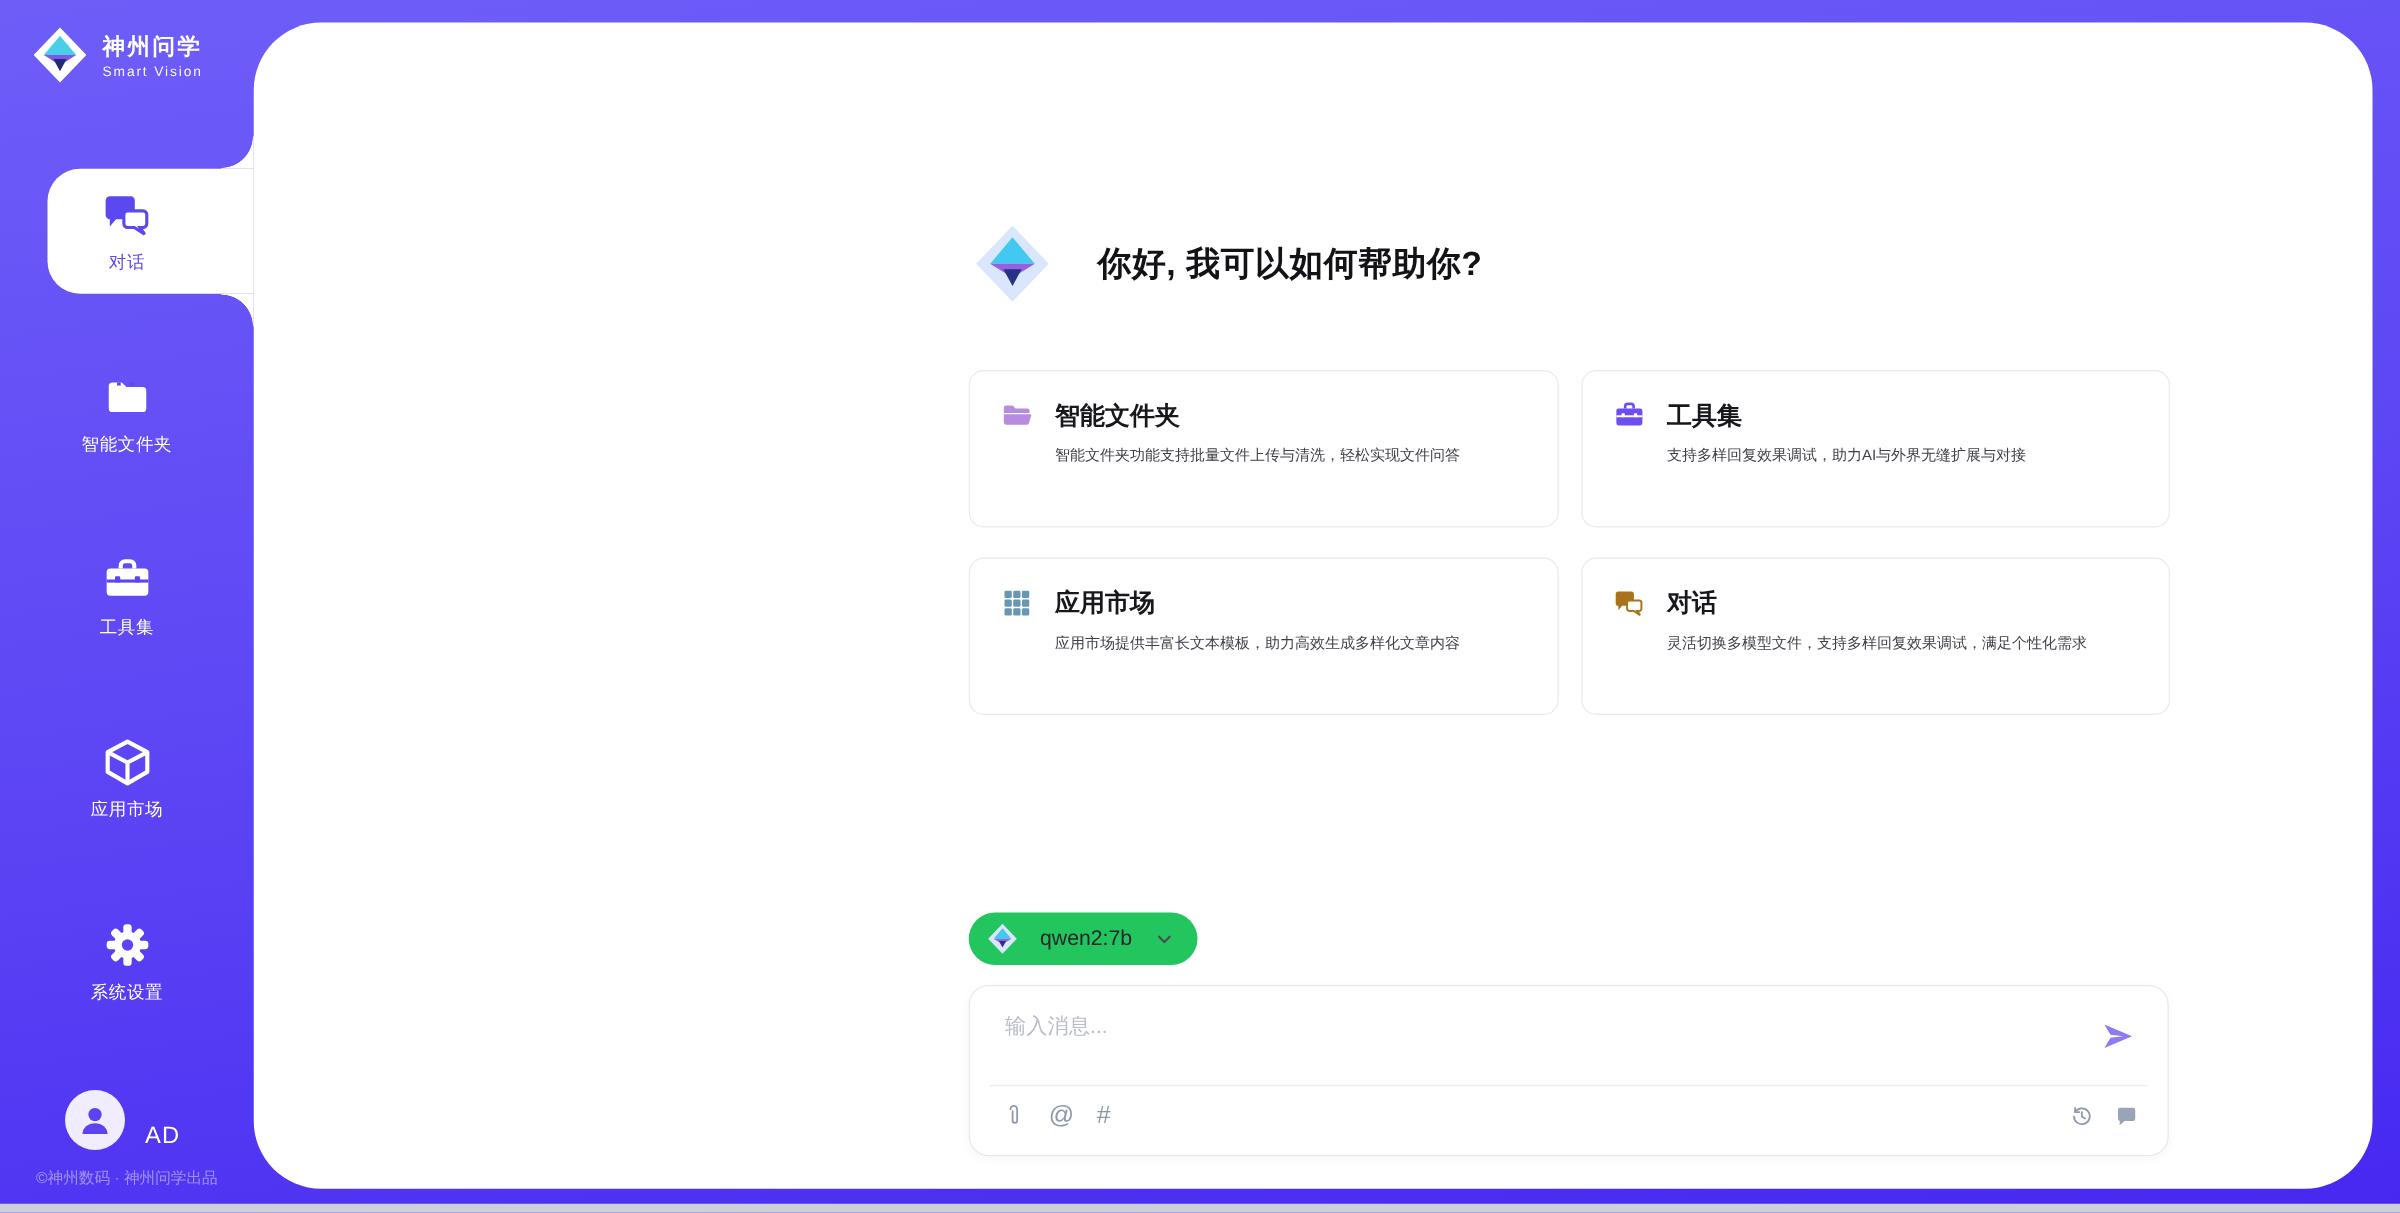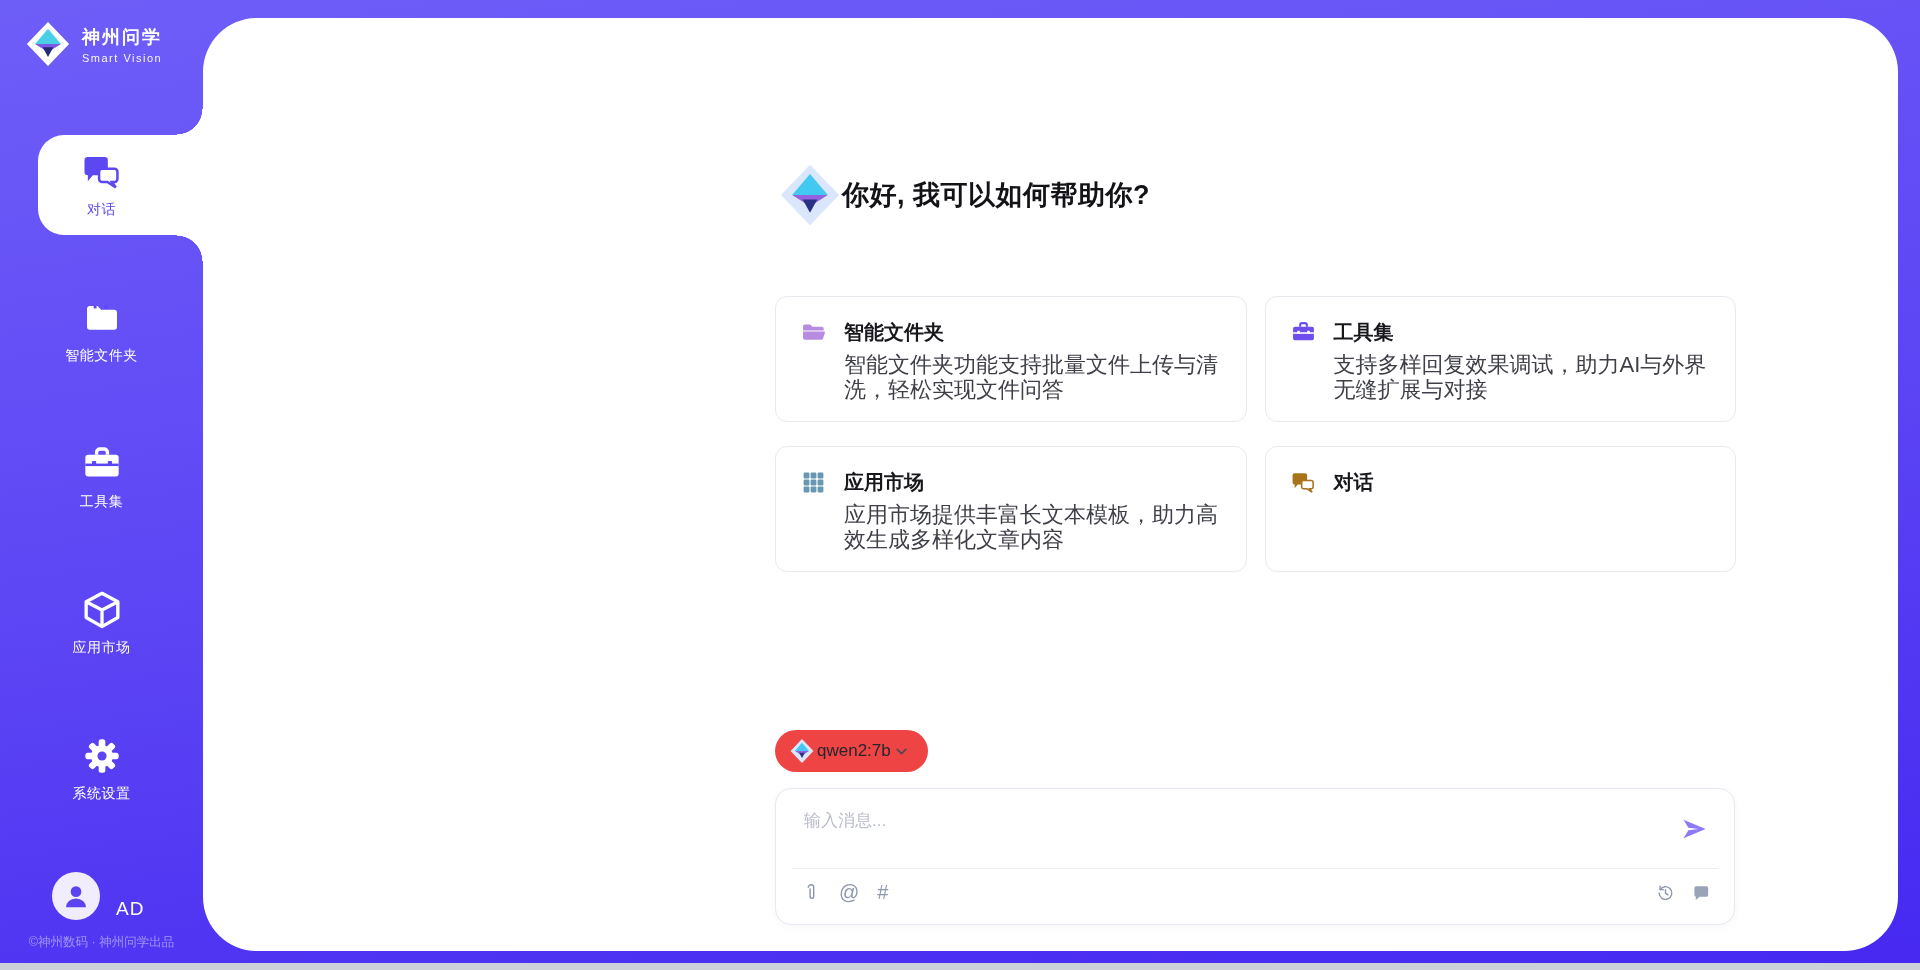--- a/index.html
+++ b/index.html
@@ -36,32 +36,32 @@
 
   .user-row { position:absolute; left:52px; top:872px; display:flex; align-items:flex-end; gap:16px; cursor:pointer; }
   .avatar { width:48px; height:48px; border-radius:50%; background:#F2ECFF; display:flex; align-items:center; justify-content:center; }
   .avatar svg { width:30px; height:30px; color:#5B43F0; }
   .user-name { color:#fff; font-size:19px; letter-spacing:1px; }
   .copyright { position:absolute; left:0; width:203px; bottom:12px; text-align:center; color:rgba(255,255,255,.45); font-size:12.5px; }
 
   
   .main { position:absolute; left:203px; top:18px; width:1695px; height:933px; background:#fff; border-radius:54px; }
 
-  .welcome { position:absolute; left:575px; top:144px; display:flex; align-items:center; }
+  .welcome { position:absolute; left:575px; top:160px; display:flex; align-items:center; gap:36px; }
   .welcome svg { width:64px; height:66px; }
   .greeting { font-size:27px; font-weight:700; color:#121217; letter-spacing:.5px; }
 
   .cards { position:absolute; left:572px; top:278px; width:961px; display:grid; grid-template-columns:1fr 1fr; column-gap:18px; row-gap:24px; }
   .card { position:relative; height:126px; background:#fff; border:1px solid #E8EAF0; border-radius:12px; cursor:pointer; }
   .card-icon { position:absolute; left:25px; top:23px; width:25px; height:25px; color:var(--icon-color,#888); --bub:#fff; --cut:#fff; }
   .card-icon svg { width:25px; height:25px; }
   .card-title { position:absolute; left:68px; top:22px; font-size:20px; font-weight:700; color:#17171C; }
-  .card-desc { position:absolute; left:68px; top:55px; right:26px; font-size:22px; line-height:25px; color:#3E3F47; }
-
-  .model-pill { position:absolute; left:572px; top:712px; height:42px; padding:0 18px 0 14px; border-radius:21px; background:#ef4444; display:inline-flex; align-items:center; gap:2px; cursor:pointer; }
+  .card-desc { position:absolute; left:68px; top:55px; right:26px; font-size:12px; line-height:25px; color:#3E3F47; }
+
+  .model-pill { position:absolute; left:572px; top:712px; height:42px; padding:0 18px 0 14px; border-radius:21px; background:#22c55e; display:inline-flex; align-items:center; gap:17px; cursor:pointer; }
   .model-pill .mlogo { width:26px; height:26px; }
   .model-name { font-size:17px; color:#26262E; }
   .model-pill .chev { width:17px; height:17px; color:#4B4B55; }
 
   .composer { position:absolute; left:572px; top:770px; width:960px; height:137px; background:#fff; border:1px solid #E7E9F0; border-radius:16px; box-shadow:0 2px 8px rgba(40,40,90,.04); }
   .composer textarea { position:absolute; left:28px; top:20px; width:860px; height:50px; border:none; outline:none; resize:none; font-family:inherit; font-size:17px; color:#6d28d9; background:transparent; }
   .composer textarea::placeholder { color:#B9BDC9; }
   .send-btn { position:absolute; right:26px; top:26px; width:28px; height:28px; color:#8D7AF8; cursor:pointer; }
   .send-btn svg { width:28px; height:28px; }
   .composer-divider { position:absolute; left:16px; right:16px; top:79px; height:1px; background:#ECEEF3; }
@@ -256,20 +256,21 @@
             <use href="#sym-grid-icon"></use>
           </svg></span>
     <div class="card-title">应用市场</div>
     <div class="card-desc">应用市场提供丰富长文本模板，助力高效生成多样化文章内容</div>
   </div>
       <div class="card" style="--icon-color: #A9731C;">
     <span class="card-icon"><svg>
             <use href="#sym-chat-icon"></use>
           </svg></span>
     <div class="card-title">对话</div>
+    <div class="card-desc">灵活切换多模型文件，支持多样回复效果调试，满足个性化需求</div>
   </div>
     </div>
 
   <div class="model-pill">
     <svg class="mlogo">
         <use href="#sym-logo"></use>
       </svg>
     <span class="model-name">qwen2:7b</span>
     <svg class="chev">
         <use href="#sym-chevron-down-icon"></use>

